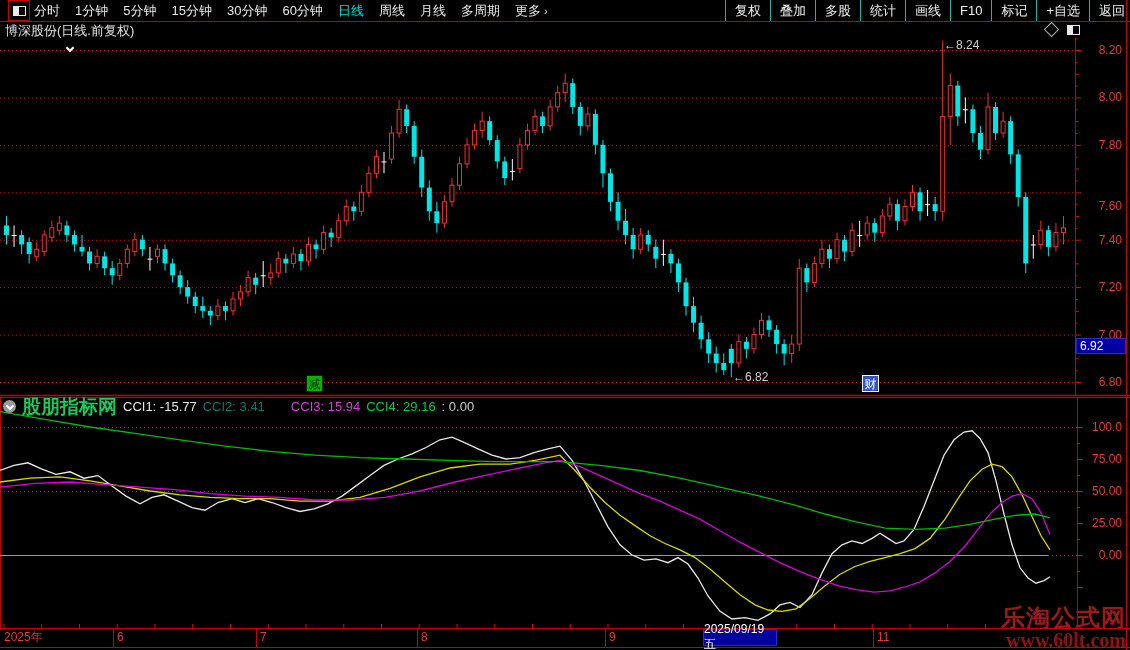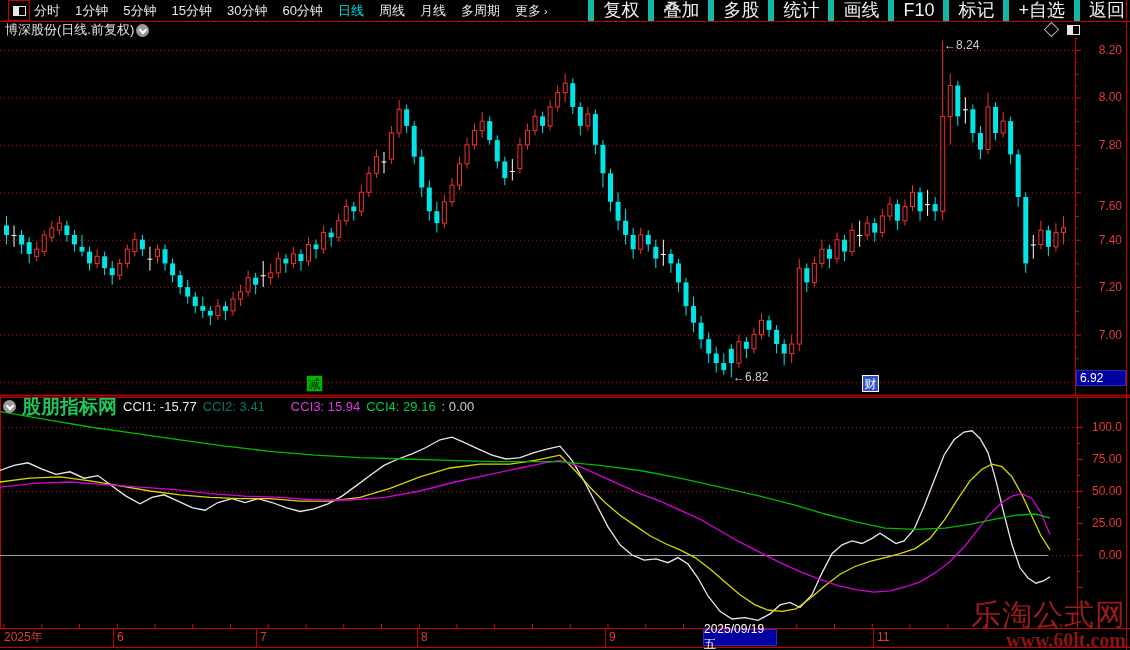--- a/index.html
+++ b/index.html
@@ -10,45 +10,45 @@
   #toolbar{left:8px;top:0;width:1130px;height:21px;border-bottom:1px solid #c40000;}
   #win-icon-box{left:0;top:0;width:22px;height:21px;border:1px solid #c40000;box-sizing:border-box;
                 display:flex;align-items:center;justify-content:center;}
   .split-sq{width:13px;height:10px;border:1px solid #e8e8e8;box-sizing:border-box;position:relative;background:#000;}
   .split-sq::after{content:"";position:absolute;left:0;top:0;width:5px;height:100%;background:#e8e8e8;}
   #tb-left{left:26px;top:0;height:21px;display:flex;align-items:center;gap:15px;}
   .tb-item{color:#e8e8e8;font-size:13px;line-height:21px;cursor:default;white-space:nowrap;}
   .tb-item.active{color:#00dcdc;}
   .tb-more-chev{font-size:11px;color:#e8e8e8;margin-left:3px;}
   #tb-right{right:3px;top:0;height:21px;display:flex;}
-  .tb-btn{color:#f0f0f0;font-size:18px;line-height:21px;padding:0 9px;border-left:6px solid #14b8a6;white-space:nowrap;}
+  .tb-btn{color:#f0f0f0;font-size:13px;line-height:21px;padding:0 9px;border-left:1px solid #14b8a6;white-space:nowrap;}
   .tb-btn:last-child{border-right:1px solid #c40000;}
   
-  #title-row{left:5px;top:22px;height:16px;display:flex;align-items:center;gap:2px;}
+  #title-row{left:5px;top:22px;height:16px;display:flex;align-items:center;gap:2px;flex-direction:column;}
   #main-title{color:#e0e0e0;font-size:13px;white-space:nowrap;}
   .chev-circle{width:13px;height:13px;border-radius:50%;background:#9a9a9a;position:relative;}
   .chev-circle::after{content:"";position:absolute;left:3.5px;top:3px;width:4px;height:4px;
                       border-right:2px solid #fff;border-bottom:2px solid #fff;transform:rotate(45deg);}
   #title-icons{right:50px;top:24px;display:flex;gap:10px;align-items:center;}
   .diamond{width:9px;height:9px;border:1px solid #b0b0b0;transform:rotate(45deg);background:#000;}
   
   #ind-header{left:3px;top:399px;height:15px;display:flex;align-items:center;gap:6px;z-index:5;}
   .ind-src{color:#22c55e;font-size:19px;font-weight:bold;}
   .ind-item{font-size:13px;white-space:nowrap;}
   
   .ax-label{position:absolute;color:#e63939;font-size:12px;height:14px;line-height:14px;
             right:8px;text-align:right;font-family:"Liberation Sans",sans-serif;}
   .date-label{position:absolute;color:#e63939;font-size:12px;height:15px;line-height:15px;top:630px;}
   .hl-box{position:absolute;background:#0000a0;border:1px solid #2a2ac0;color:#ffffff;font-size:12px;
           box-sizing:border-box;display:flex;align-items:center;}
   .badge{position:absolute;width:17px;height:17px;font-size:12px;line-height:17px;text-align:center;
          box-sizing:border-box;z-index:4;}
   .annot{position:absolute;color:#cfcfcf;font-size:12px;white-space:nowrap;z-index:4;}
   #watermark{right:4px;bottom:0px;text-align:right;z-index:9;line-height:1.0;}
-  #wm1{color:#9b1b1b;font-size:30px;font-weight:normal;letter-spacing:1px;}
+  #wm1{color:#9b1b1b;font-size:24px;font-weight:bold;letter-spacing:1px;}
   #wm2{color:#8e1414;font-size:20px;font-weight:bold;font-family:"Liberation Serif",serif;}
   svg{position:absolute;left:0;top:0;}
 </style>
 </head>
 <body>
 
 <div id="screen">
 
   <svg id="chart" width="1130" height="650">
       <line x1="0" y1="50.5" x2="1075" y2="50.5" stroke="#cc1111" stroke-width="1" stroke-dasharray="1 3"></line>
@@ -505,21 +505,21 @@
 
   <div id="date-axis">
       <div class="date-label" style="left: 4px;">2025年</div>
       <div class="date-label" style="left: 117px;">6</div>
       <div class="date-label" style="left: 260px;">7</div>
       <div class="date-label" style="left: 421px;">8</div>
       <div class="date-label" style="left: 609px;">9</div>
       <div class="date-label" style="left: 877px;">11</div>
     </div>
 
-  <div class="hl-box" id="price-hl" style="left:1076px;top:338px;width:50px;height:16px;padding-left:3px;margin-top:32px;">6.92</div>
+  <div class="hl-box" id="price-hl" style="left:1076px;top:338px;width:50px;height:16px;padding-left:3px;">6.92</div>
 
   <div class="hl-box" id="date-hl" style="top: 629px; height: 17px; justify-content: center; left: 703px; width: 74px;">2025/09/19五</div>
 
   <div class="annot" id="annot-high" style="left: 944px; top: 38px;">←8.24</div>
   <div class="annot" id="annot-low" style="left: 733px; top: 370px;">←6.82</div>
 
   <div id="badges">
       <div class="badge" style="left: 306px; top: 375px; background: rgb(0, 180, 0); color: rgb(0, 40, 0); border: 1px solid rgb(0, 40, 0);">减</div>
       <div class="badge" style="left: 862px; top: 375px; background: rgb(47, 84, 200); color: rgb(255, 255, 255); border: 1px solid rgb(255, 255, 255);">财</div>
     </div>

